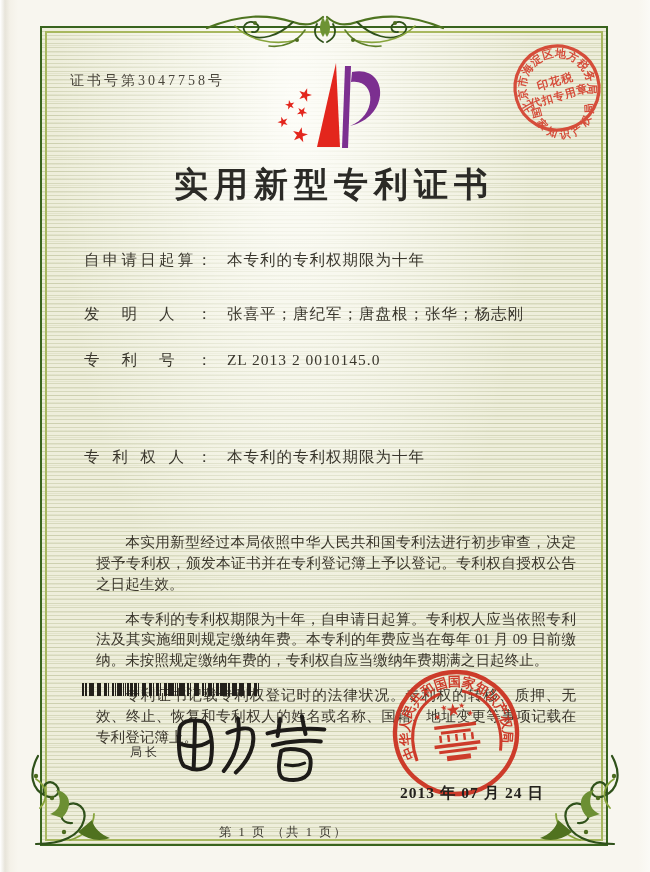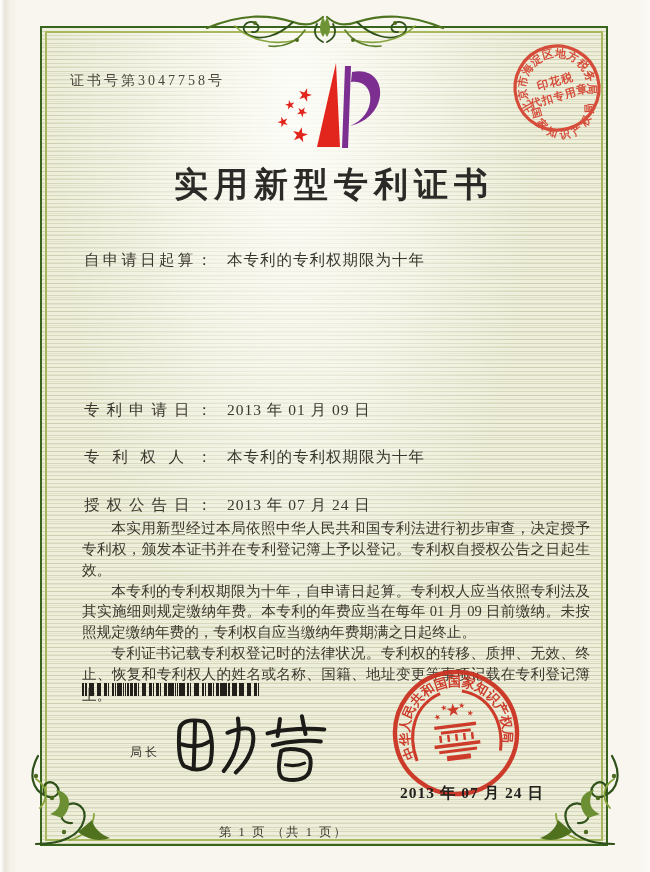--- a/index.html
+++ b/index.html
@@ -33,21 +33,21 @@
   .title{position:absolute;left:0;top:162px;width:100%;text-align:center;
     font-size:34px;font-weight:bold;letter-spacing:6px;color:#2b2a26;z-index:5;padding-left:9px;}
 
   .field{position:absolute;left:84px;font-size:15.5px;color:#3a372d;z-index:5;white-space:nowrap;}
   .field .fl{display:inline-block;width:128px;text-align:justify;text-align-last:justify;}
   .field .fv{margin-left:11px;letter-spacing:1px;}
   .f0{top:250px}.f1{top:304px}.f2{top:350px}.f3{top:400px}.f4{top:447px}.f5{top:495px}
 
   .body-text{position:absolute;left:82px;top:518px;width:508px;z-index:5;
     font-size:14.6px;line-height:1.43;color:#3b372c;text-align:justify;}
-  .body-text p{margin:0;text-indent:2em;}
+  .body-text p{margin:14px;text-indent:2em;}
 
   .barcode{position:absolute;left:82px;top:683px;width:178px;height:13px;z-index:5;
     background-image:
       repeating-linear-gradient(90deg,#23201b 0 2px,rgba(0,0,0,0) 2px 3px,#23201b 3px 4px,rgba(0,0,0,0) 4px 7px,#23201b 7px 10px,rgba(0,0,0,0) 10px 11px,#23201b 11px 12px,rgba(0,0,0,0) 12px 15px),
       repeating-linear-gradient(90deg,rgba(0,0,0,0) 0 4px,#23201b 4px 5px,rgba(0,0,0,0) 5px 9px,#23201b 9px 12px,rgba(0,0,0,0) 12px 13px);}
 
   .director-label{position:absolute;left:130px;top:744px;font-size:12px;letter-spacing:3px;color:#33302a;z-index:5;}
   .signature{position:absolute;left:165px;top:706px;z-index:6;transform:rotate(-2deg);}
 
   .office-seal{position:absolute;left:371px;top:648px;z-index:6;transform:rotate(-7deg);opacity:.95;}
@@ -133,31 +133,31 @@
     <text x="55" y="52" text-anchor="middle" font-size="11.5" letter-spacing="1" fill="#d4402e" font-weight="bold">印花税</text>
     <text x="55" y="67" text-anchor="middle" font-size="11" letter-spacing="1" fill="#d4402e" font-weight="bold">代扣专用章</text>
   </svg>
 
   <div class="title">实用新型专利证书</div>
 
   <div class="field f0">
     <span class="fl">自申请日起算：</span>
     <span class="fv">本专利的专利权期限为十年</span>
   </div>
-  <div class="field f3">
-    <span class="fl">专利申请日：</span>
-    <span class="fv">2013 年 01 月 09 日</span>
+  <div class="field f1">
+    <span class="fl">发明人：</span>
+    <span class="fv">张喜平；唐纪军；唐盘根；张华；杨志刚</span>
+  </div>
+  <div class="field f2">
+    <span class="fl">专利号：</span>
+    <span class="fv">ZL 2013 2 0010145.0</span>
   </div>
   <div class="field f4">
     <span class="fl">专利权人：</span>
     <span class="fv">本专利的专利权期限为十年</span>
-  </div>
-  <div class="field f5">
-    <span class="fl">授权公告日：</span>
-    <span class="fv">2013 年 07 月 24 日</span>
   </div>
 
   <div class="body-text">
     <p>本实用新型经过本局依照中华人民共和国专利法进行初步审查，决定授予专利权，颁发本证书并在专利登记簿上予以登记。专利权自授权公告之日起生效。</p>
     <p>本专利的专利权期限为十年，自申请日起算。专利权人应当依照专利法及其实施细则规定缴纳年费。本专利的年费应当在每年 01 月 09 日前缴纳。未按照规定缴纳年费的，专利权自应当缴纳年费期满之日起终止。</p>
     <p>专利证书记载专利权登记时的法律状况。专利权的转移、质押、无效、终止、恢复和专利权人的姓名或名称、国籍、地址变更等事项记载在专利登记簿上。</p>
   </div>
 
   <div class="barcode"></div>
 

